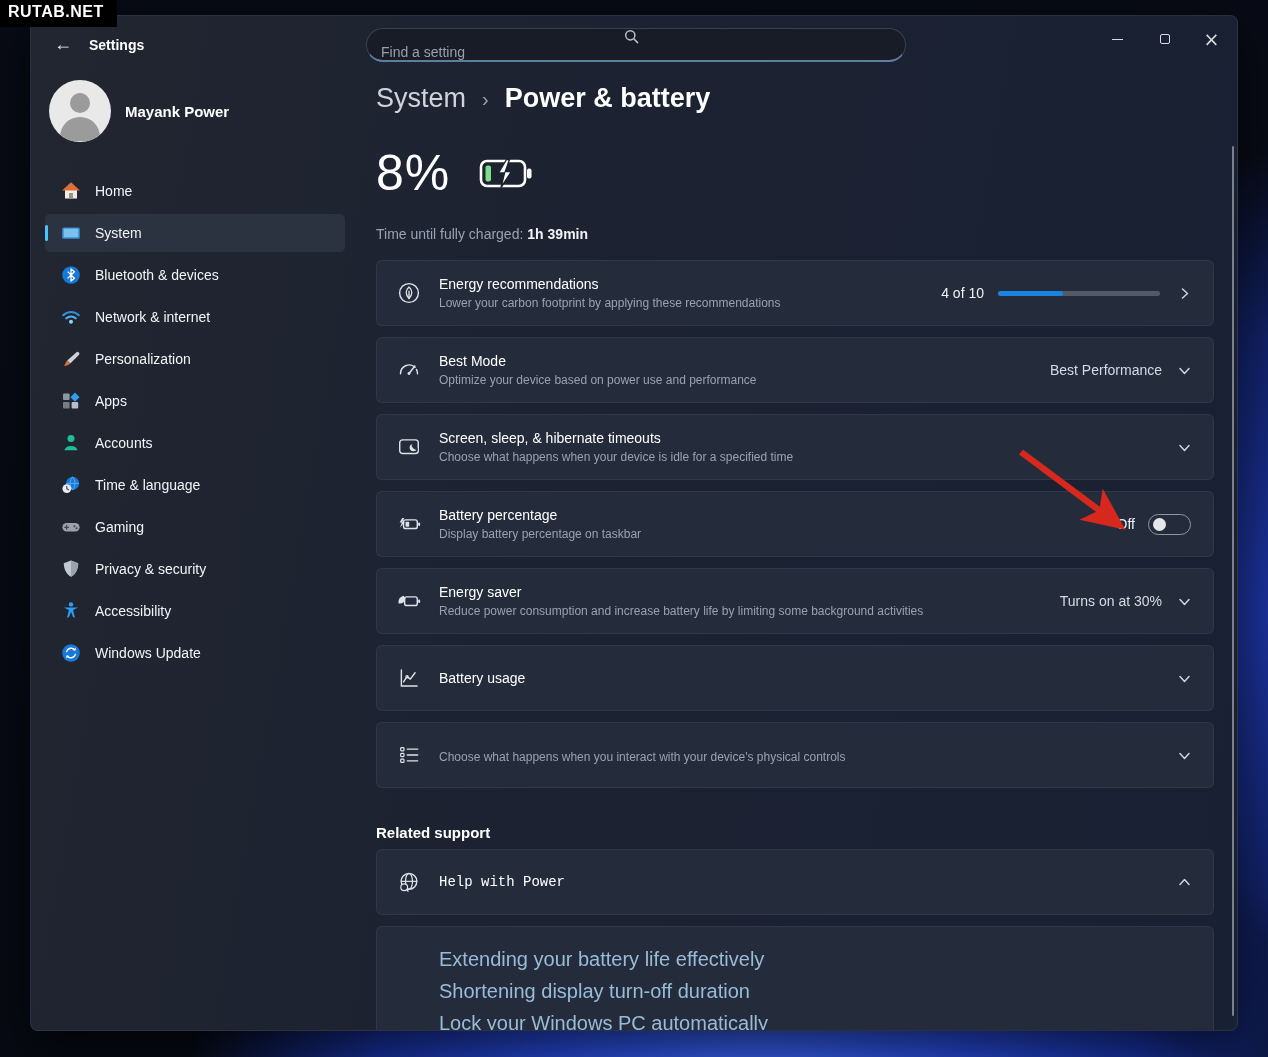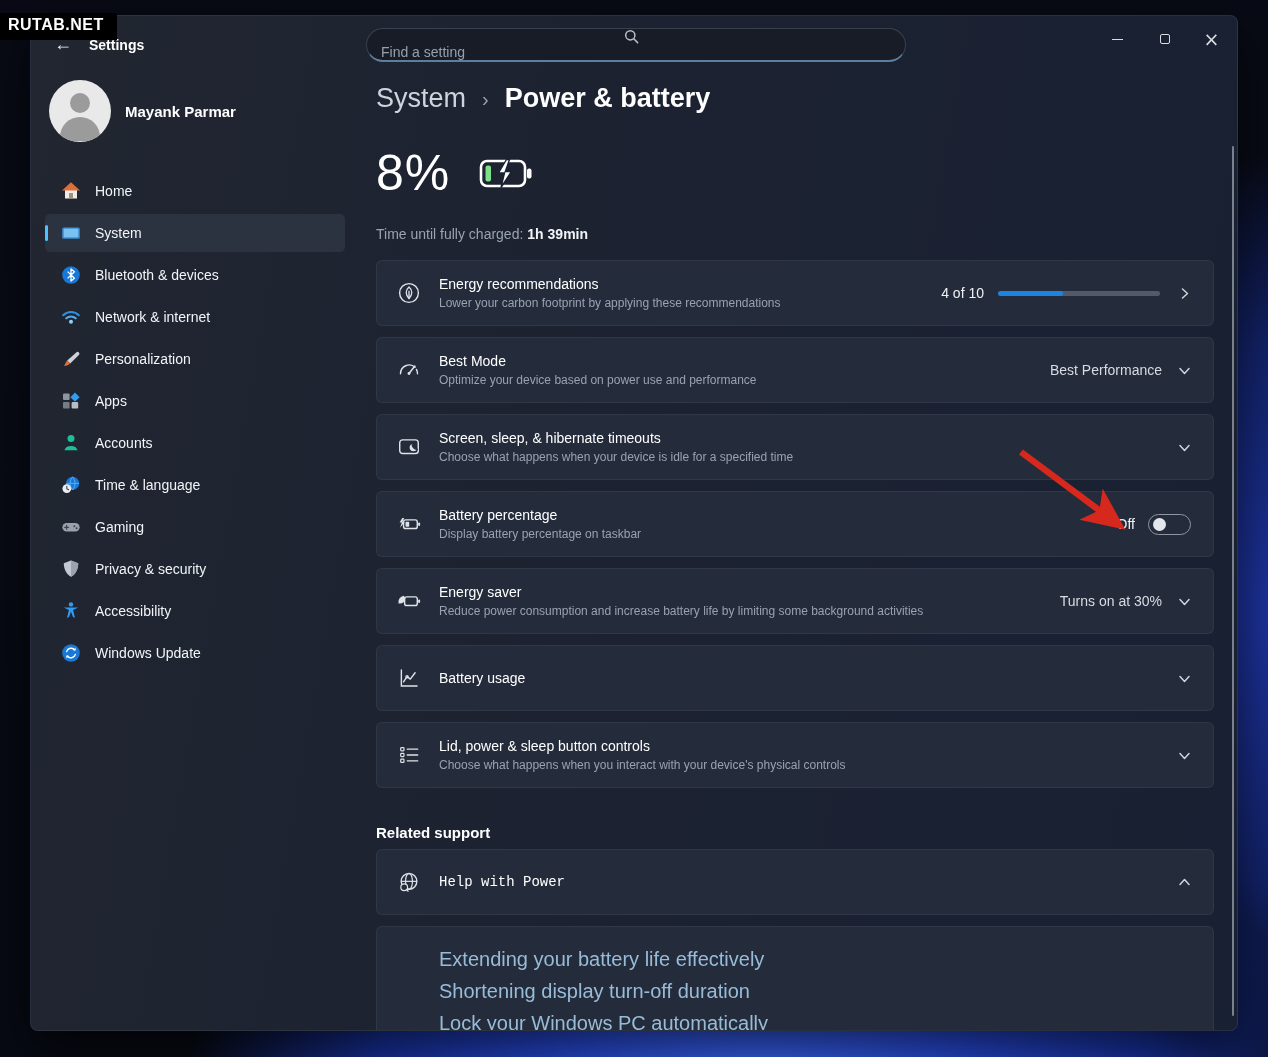--- a/index.html
+++ b/index.html
@@ -8,21 +8,21 @@
     font-family:"Liberation Sans","DejaVu Sans",sans-serif;
     background-color:#05070e;
     background-image:
       radial-gradient(ellipse 760px 430px at 60% 104%, #3c68f2 0%, #2647cf 28%, #162e96 52%, rgba(9,16,52,0) 76%),
       radial-gradient(ellipse 520px 640px at 101% 58%, #1d339f 0%, #122268 42%, rgba(6,10,32,0) 72%),
       linear-gradient(#080b15,#070a13);
     position:relative;
   }
 
   
-  .watermark { position:absolute; left:0; top:13px; background:#000; color:#fff;
+  .watermark { position:absolute; left:0; top:0; background:#000; color:#fff;
     font-weight:bold; font-size:16px; letter-spacing:.5px; padding:3px 13px 6px 8px; z-index:50; }
 
   
   .win { position:absolute; left:30px; top:15px; width:1208px; height:1016px;
     border-radius:8px; overflow:hidden;
     background:linear-gradient(100deg,#212630 0%, #1c2231 45%, #182033 100%);
     border:1px solid rgba(255,255,255,.07);
     box-shadow:0 18px 50px rgba(0,0,0,.6); }
 
   
@@ -137,21 +137,21 @@
     </svg>
     <div class="caret"></div>
     <input value="" placeholder="Find a setting" style="">
   </div>
 
   <div class="profile">
     <div class="avatar">
         <div class="head"></div>
         <div class="bodyp"></div>
       </div>
-    <div class="uname">Mayank Parmar</div>
+    <div class="uname">Mayank Power</div>
   </div>
 
   <div class="nav">
     <div class="nav-item">
       <svg class="nicon" viewBox="0 0 20 20">
           <path d="M4 9 h12 v8.5 h-12 z" fill="#f1ebe3"></path>
           <path d="M10 1.2 L19 9.6 H1 Z" fill="#dd7038"></path>
           <rect x="8" y="12" width="4" height="5.5" fill="#9a938a"></rect>
         </svg>
       <span>Home</span>
@@ -380,21 +380,20 @@
       <div class="card">
         <svg class="cicon" viewBox="0 0 22 22">
             <rect x="3.4" y="4.2" width="3" height="3" rx=".7" fill="none" stroke="#dfe3e8" stroke-width="1.1"></rect>
             <line x1="9.4" y1="5.7" x2="19" y2="5.7" stroke="#dfe3e8" stroke-width="1.2" stroke-linecap="round"></line>
             <rect x="3.4" y="9.5" width="3" height="3" rx=".7" fill="none" stroke="#dfe3e8" stroke-width="1.1"></rect>
             <line x1="9.4" y1="11" x2="19" y2="11" stroke="#dfe3e8" stroke-width="1.2" stroke-linecap="round"></line>
             <rect x="3.4" y="14.8" width="3" height="3" rx=".7" fill="none" stroke="#dfe3e8" stroke-width="1.1"></rect>
             <line x1="9.4" y1="16.3" x2="19" y2="16.3" stroke="#dfe3e8" stroke-width="1.2" stroke-linecap="round"></line>
           </svg>
         <div class="ctext">
-          <div class="ctitle">Lid, power &amp; sleep button controls</div>
           <div class="csub">Choose what happens when you interact with your device's physical controls</div>
         </div>
         <div class="cright">
           <svg class="chev" width="13" height="13" viewBox="0 0 13 13">
               <polyline points="2,4.5 6.5,9.5 11,4.5" fill="none" stroke="#cfd4da" stroke-width="1.5" stroke-linecap="round" stroke-linejoin="round"></polyline>
             </svg>
         </div>
       </div>
     </div>
 

